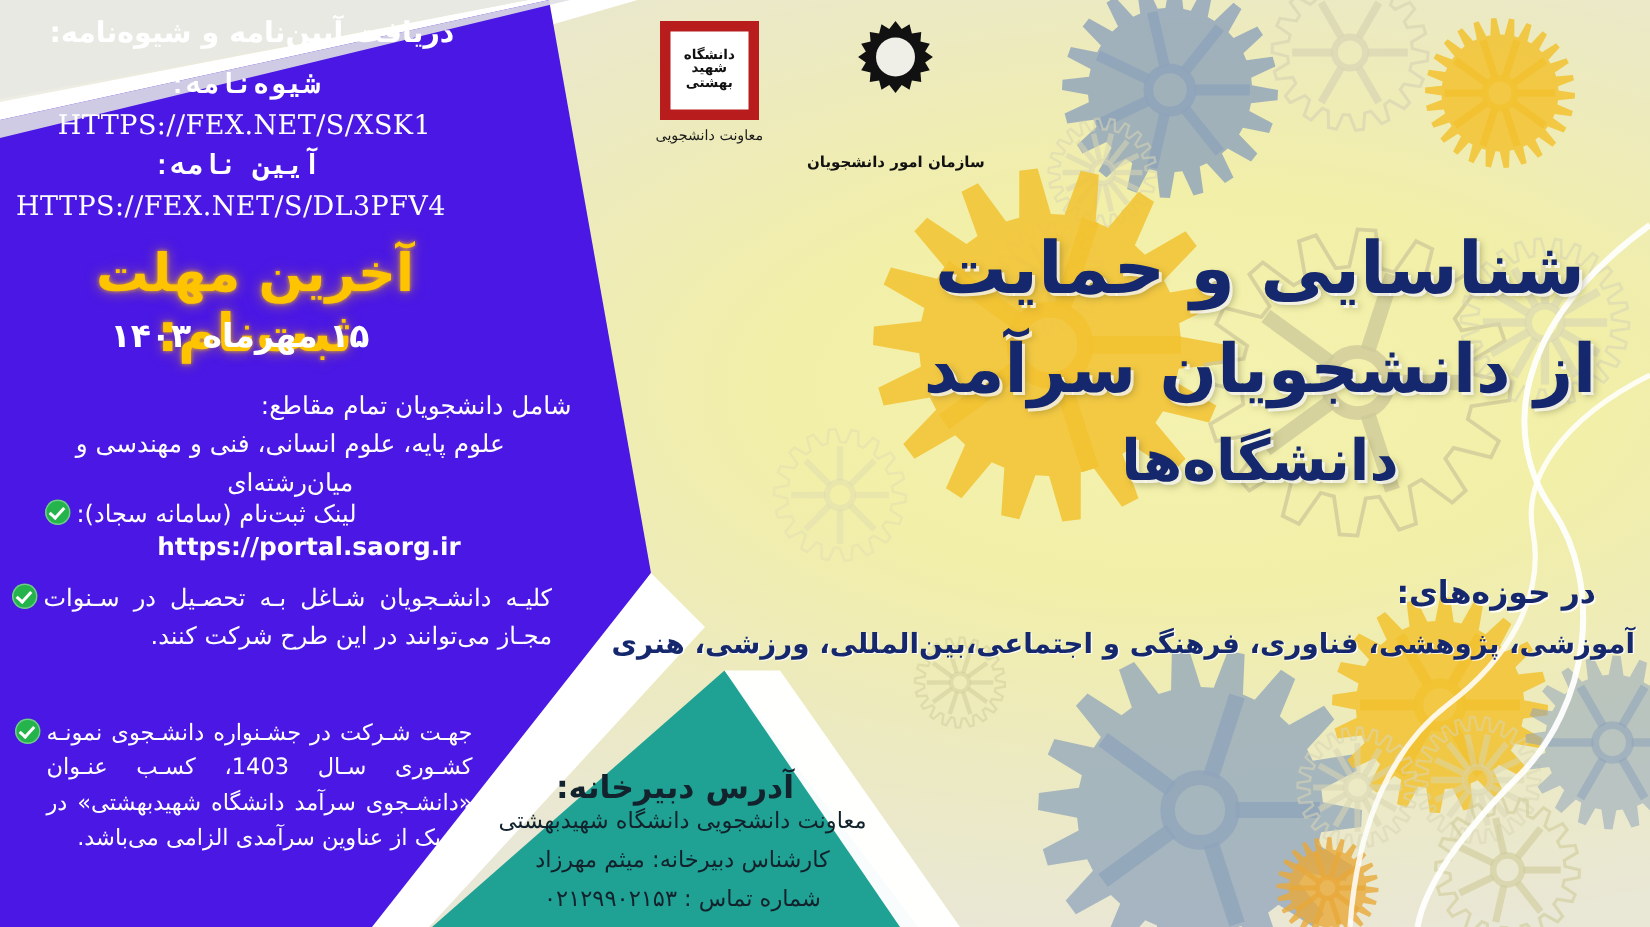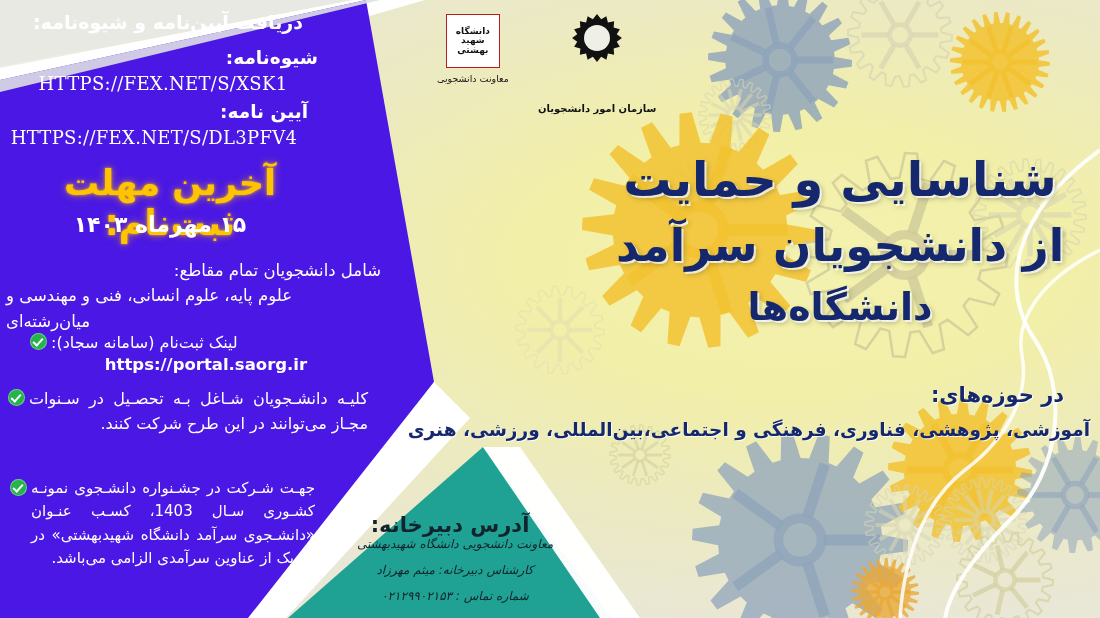--- a/index.html
+++ b/index.html
@@ -32,21 +32,21 @@
 
   
   .txt{position:absolute;direction:rtl;white-space:pre-line;}
 
   
   .p-head{
     color:#ffffff;font-weight:bold;font-size:19px;line-height:1.5;
     text-align:center;
   }
   .p-sub{
-    color:#ffffff;font-weight:bold;font-size:18.5px;line-height:1.5;
+    color:#ffffff;font-weight:bold;font-size:18.5px;line-height:1.5;text-align:center;font-family:Liberation Mono, monospace;
   }
   .p-url{
     color:#ffffff;font-size:18px;line-height:1.5;text-align:center;
     font-family:"DejaVu Serif","Liberation Serif",serif;letter-spacing:.3px;
     direction:ltr;
   }
   .p-deadline{
     color:#ffc400;font-weight:bold;font-size:35px;line-height:1.15;text-align:center;
     text-shadow:0 0 9px rgba(255,196,0,.55),0 0 3px rgba(255,196,0,.8);
   }
@@ -68,21 +68,21 @@
     box-shadow:0 0 0 1px rgba(255,255,255,.35) inset;
   }
   .chk::after{
     content:"";position:absolute;left:5px;top:3px;width:4px;height:8px;
     border:solid #fff;border-width:0 2px 2px 0;transform:rotate(42deg);
   }
   .bullet-text{color:#fff;font-size:16px;line-height:1.55;text-align:justify;}
 
   
   .t-head{color:#13232e;font-size:21px;font-weight:bold;text-align:center;}
-  .t-line{color:#12222c;font-size:12px;line-height:1.6;text-align:center;font-style:italic;}
+  .t-line{color:#12222c;font-size:15px;line-height:1.6;text-align:center;}
 
   
   .title-main{
     position:absolute;text-align:center;direction:rtl;
     color:#15286e;font-weight:bold;
     text-shadow:2px 2px 0 rgba(255,255,255,.75), 3px 3px 5px rgba(80,80,40,.35);
   }
   .tl1{font-size:48px;line-height:1.02;letter-spacing:-1px;}
   .tl2{font-size:45px;line-height:1.05;letter-spacing:-1px;}
   .tl3{font-size:38px;line-height:1.05;letter-spacing:-1px;}
@@ -92,21 +92,21 @@
     text-shadow:1px 1px 0 rgba(255,255,255,.8);
   }
   .fields-list{
     position:absolute;color:#15286e;font-weight:bold;font-size:18.5px;text-align:center;direction:rtl;
     text-shadow:1px 1px 0 rgba(255,255,255,.8);white-space:nowrap;
   }
 
   
   .logo-wrap{position:absolute;display:flex;flex-direction:column;align-items:center;}
   .logo-sbu-mark{
-    width:52px;height:52px;border:1px solid #b91c1c;background:#fff;
+    width:52px;height:52px;border:7px solid #b91c1c;background:#fff;
     display:flex;align-items:center;justify-content:center;
     font-size:9px;color:#111;line-height:1.05;text-align:center;font-weight:bold;
     overflow:hidden;
   }
   .logo-caption{font-size:9.5px;color:#1a1a1a;margin-top:5px;direction:rtl;white-space:nowrap;}
   .logo-org-mark{width:52px;height:52px;}
   .logo-org-caption{font-size:10px;color:#111;margin-top:2px;line-height:1.15;text-align:center;direction:rtl;font-weight:bold;}
 </style>
 </head>
 <body>
@@ -409,21 +409,21 @@
   <div class="txt p-sub" style="left:8px;top:98px;width:300px;">آیین نامه:</div>
 
   <div class="txt p-url" style="left:4px;top:124px;width:300px;">HTTPS://FEX.NET/S/DL3PFV4</div>
 
   <div class="txt p-deadline" style="left:10px;top:163px;width:320px;">آخرین مهلت ثبت‌نام:</div>
 
   <div class="txt p-date" style="left:10px;top:212px;width:300px;">۱۵ مهرماه ۱۴۰۳</div>
 
   <div class="txt p-body" style="left:6px;top:258px;width:375px;text-align:right;">شامل دانشجویان تمام مقاطع:</div>
 
-  <div class="txt p-body" style="left:6px;top:283px;width:375px;text-align:left;">علوم پایه، علوم انسانی، فنی و مهندسی و میان‌رشته‌ای</div>
+  <div class="txt p-body" style="left:6px;top:283px;width:375px;text-align:center;">علوم پایه، علوم انسانی، فنی و مهندسی و میان‌رشته‌ای</div>
 
   <div class="bullet-row" style="left:30px;top:331px;width:338px;justify-content:flex-start;">
     <span class="chk"></span>
     <span class="bullet-text" style="text-align:right;">لینک ثبت‌نام (سامانه سجاد):</span>
   </div>
   <div class="txt p-link" style="left:6px;top:353px;width:400px;">https://portal.saorg.ir</div>
 
   <div class="bullet-row" style="left:8px;top:387px;width:360px;">
     <span class="chk"></span>
     <span class="bullet-text" style="flex:1;">کلیـه دانشـجویان شـاغل بـه تحصـیل در سـنوات مجـاز می‌توانند در این طرح شرکت کنند.</span>

